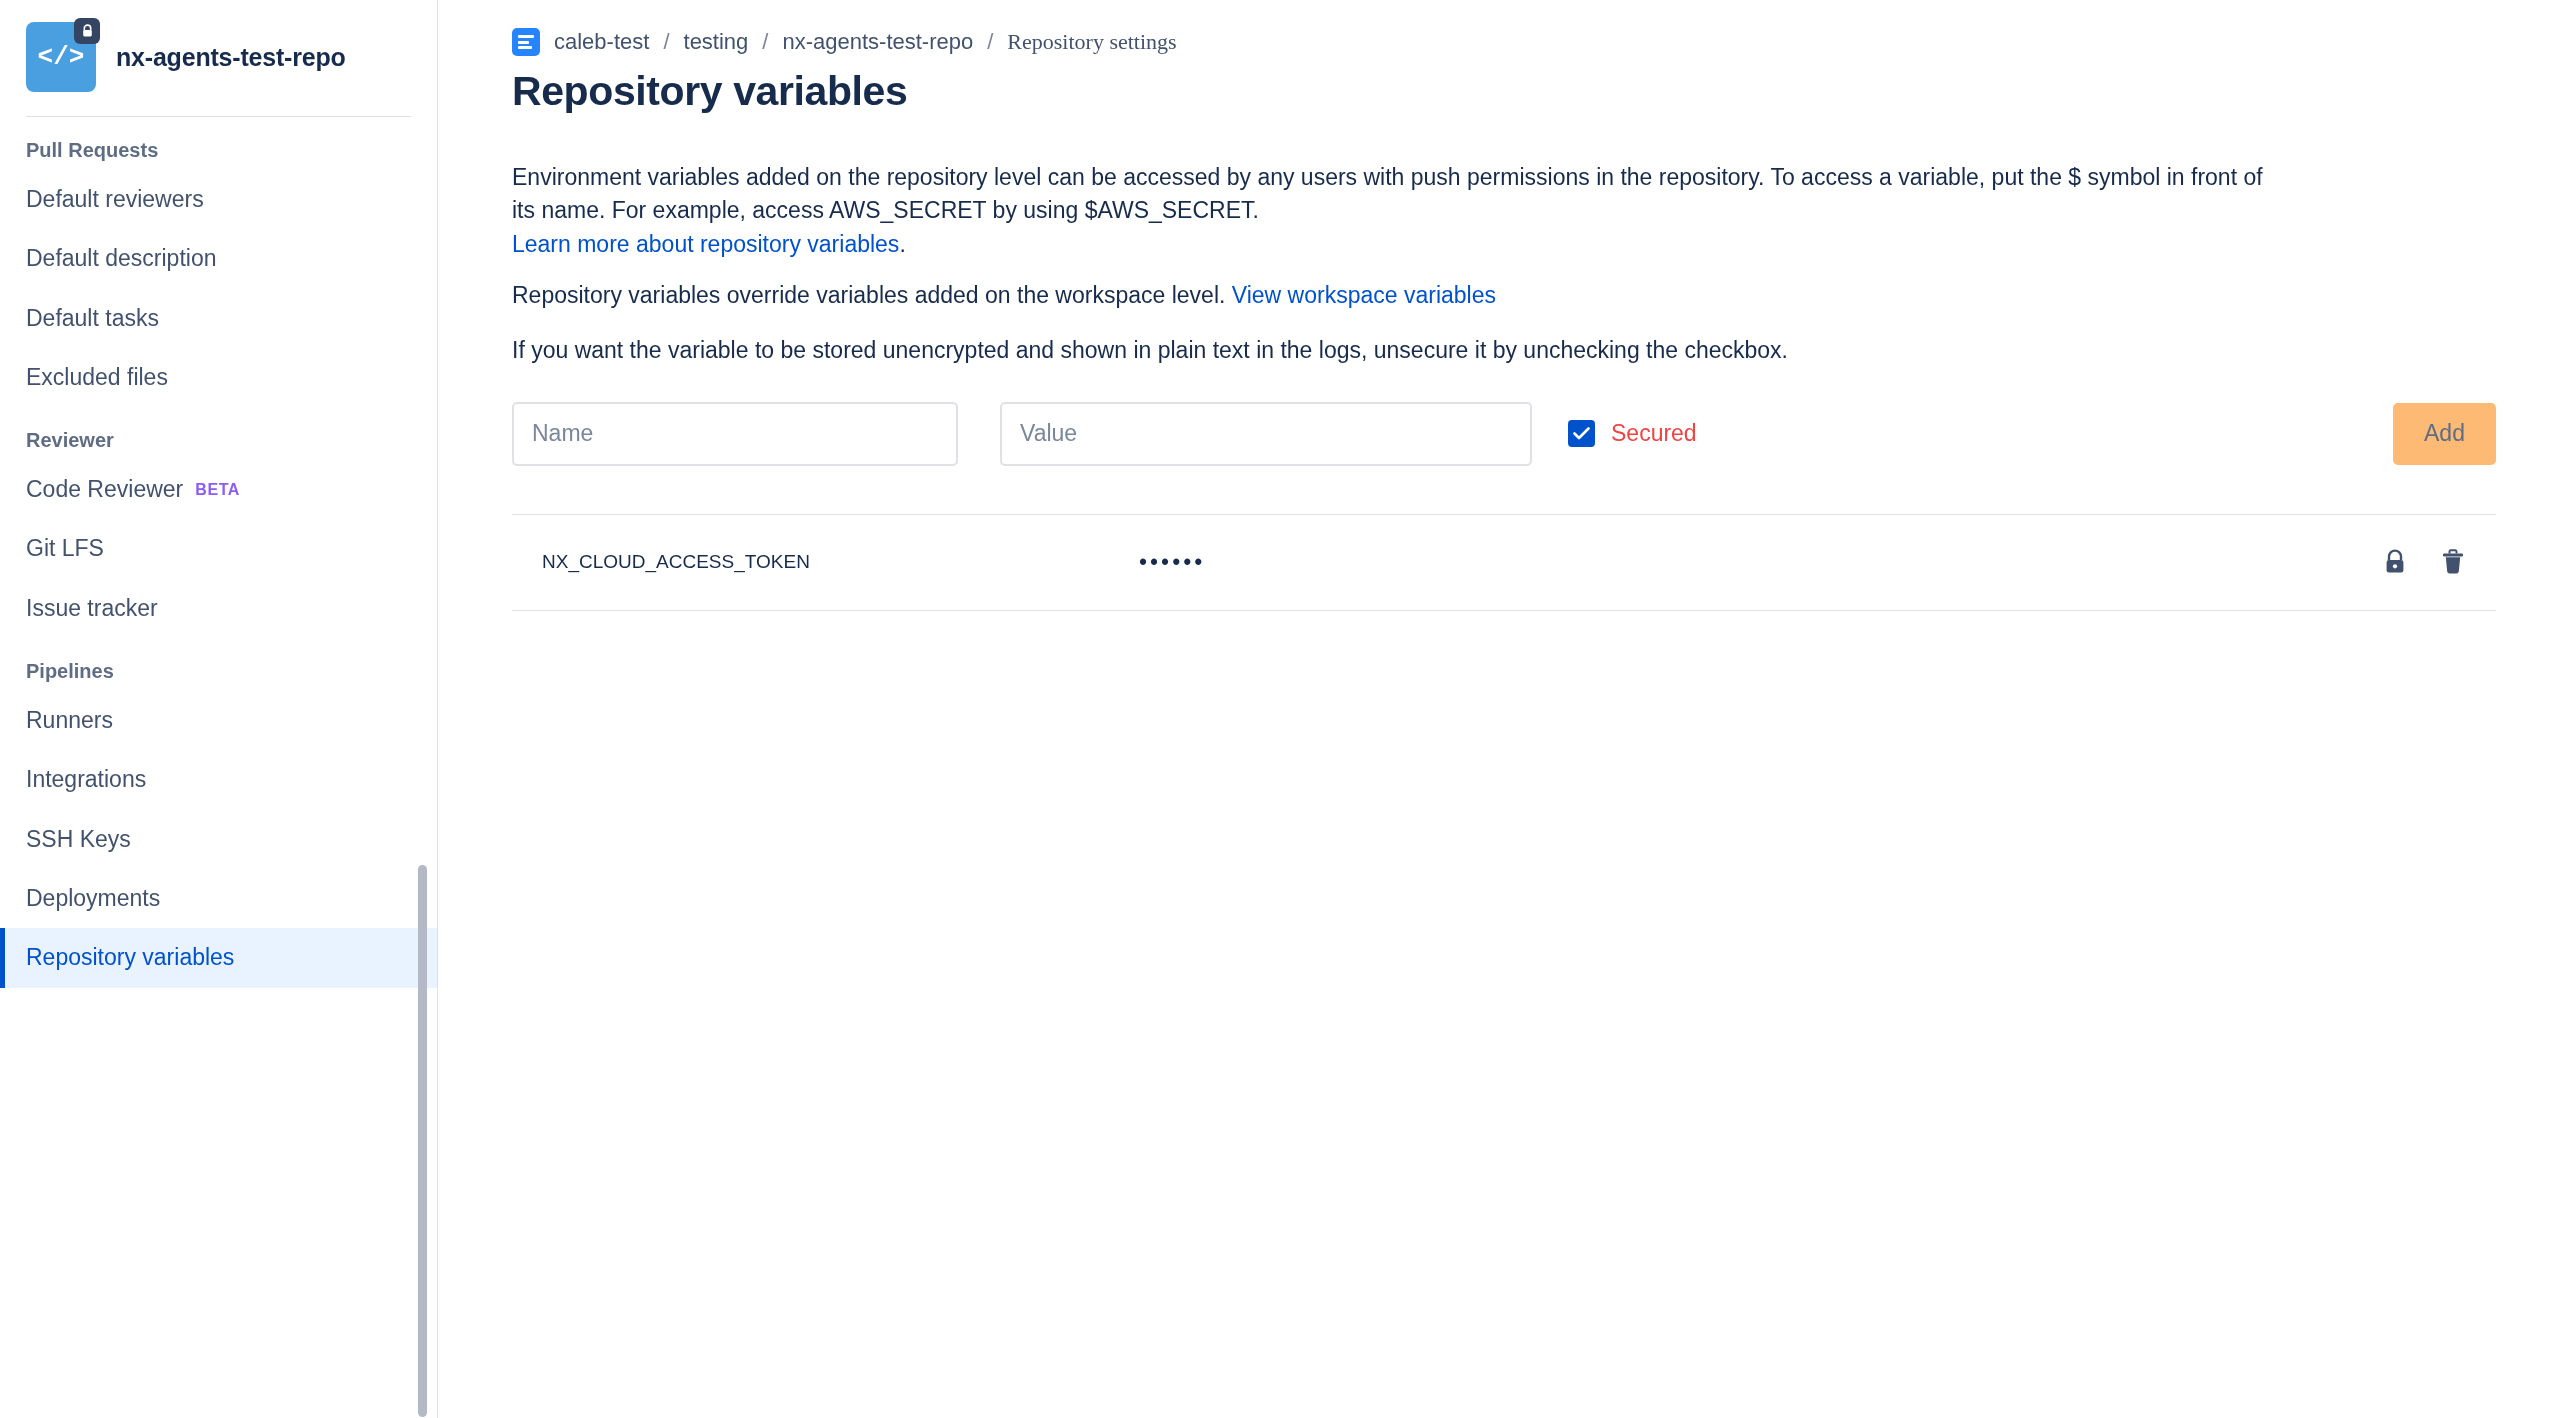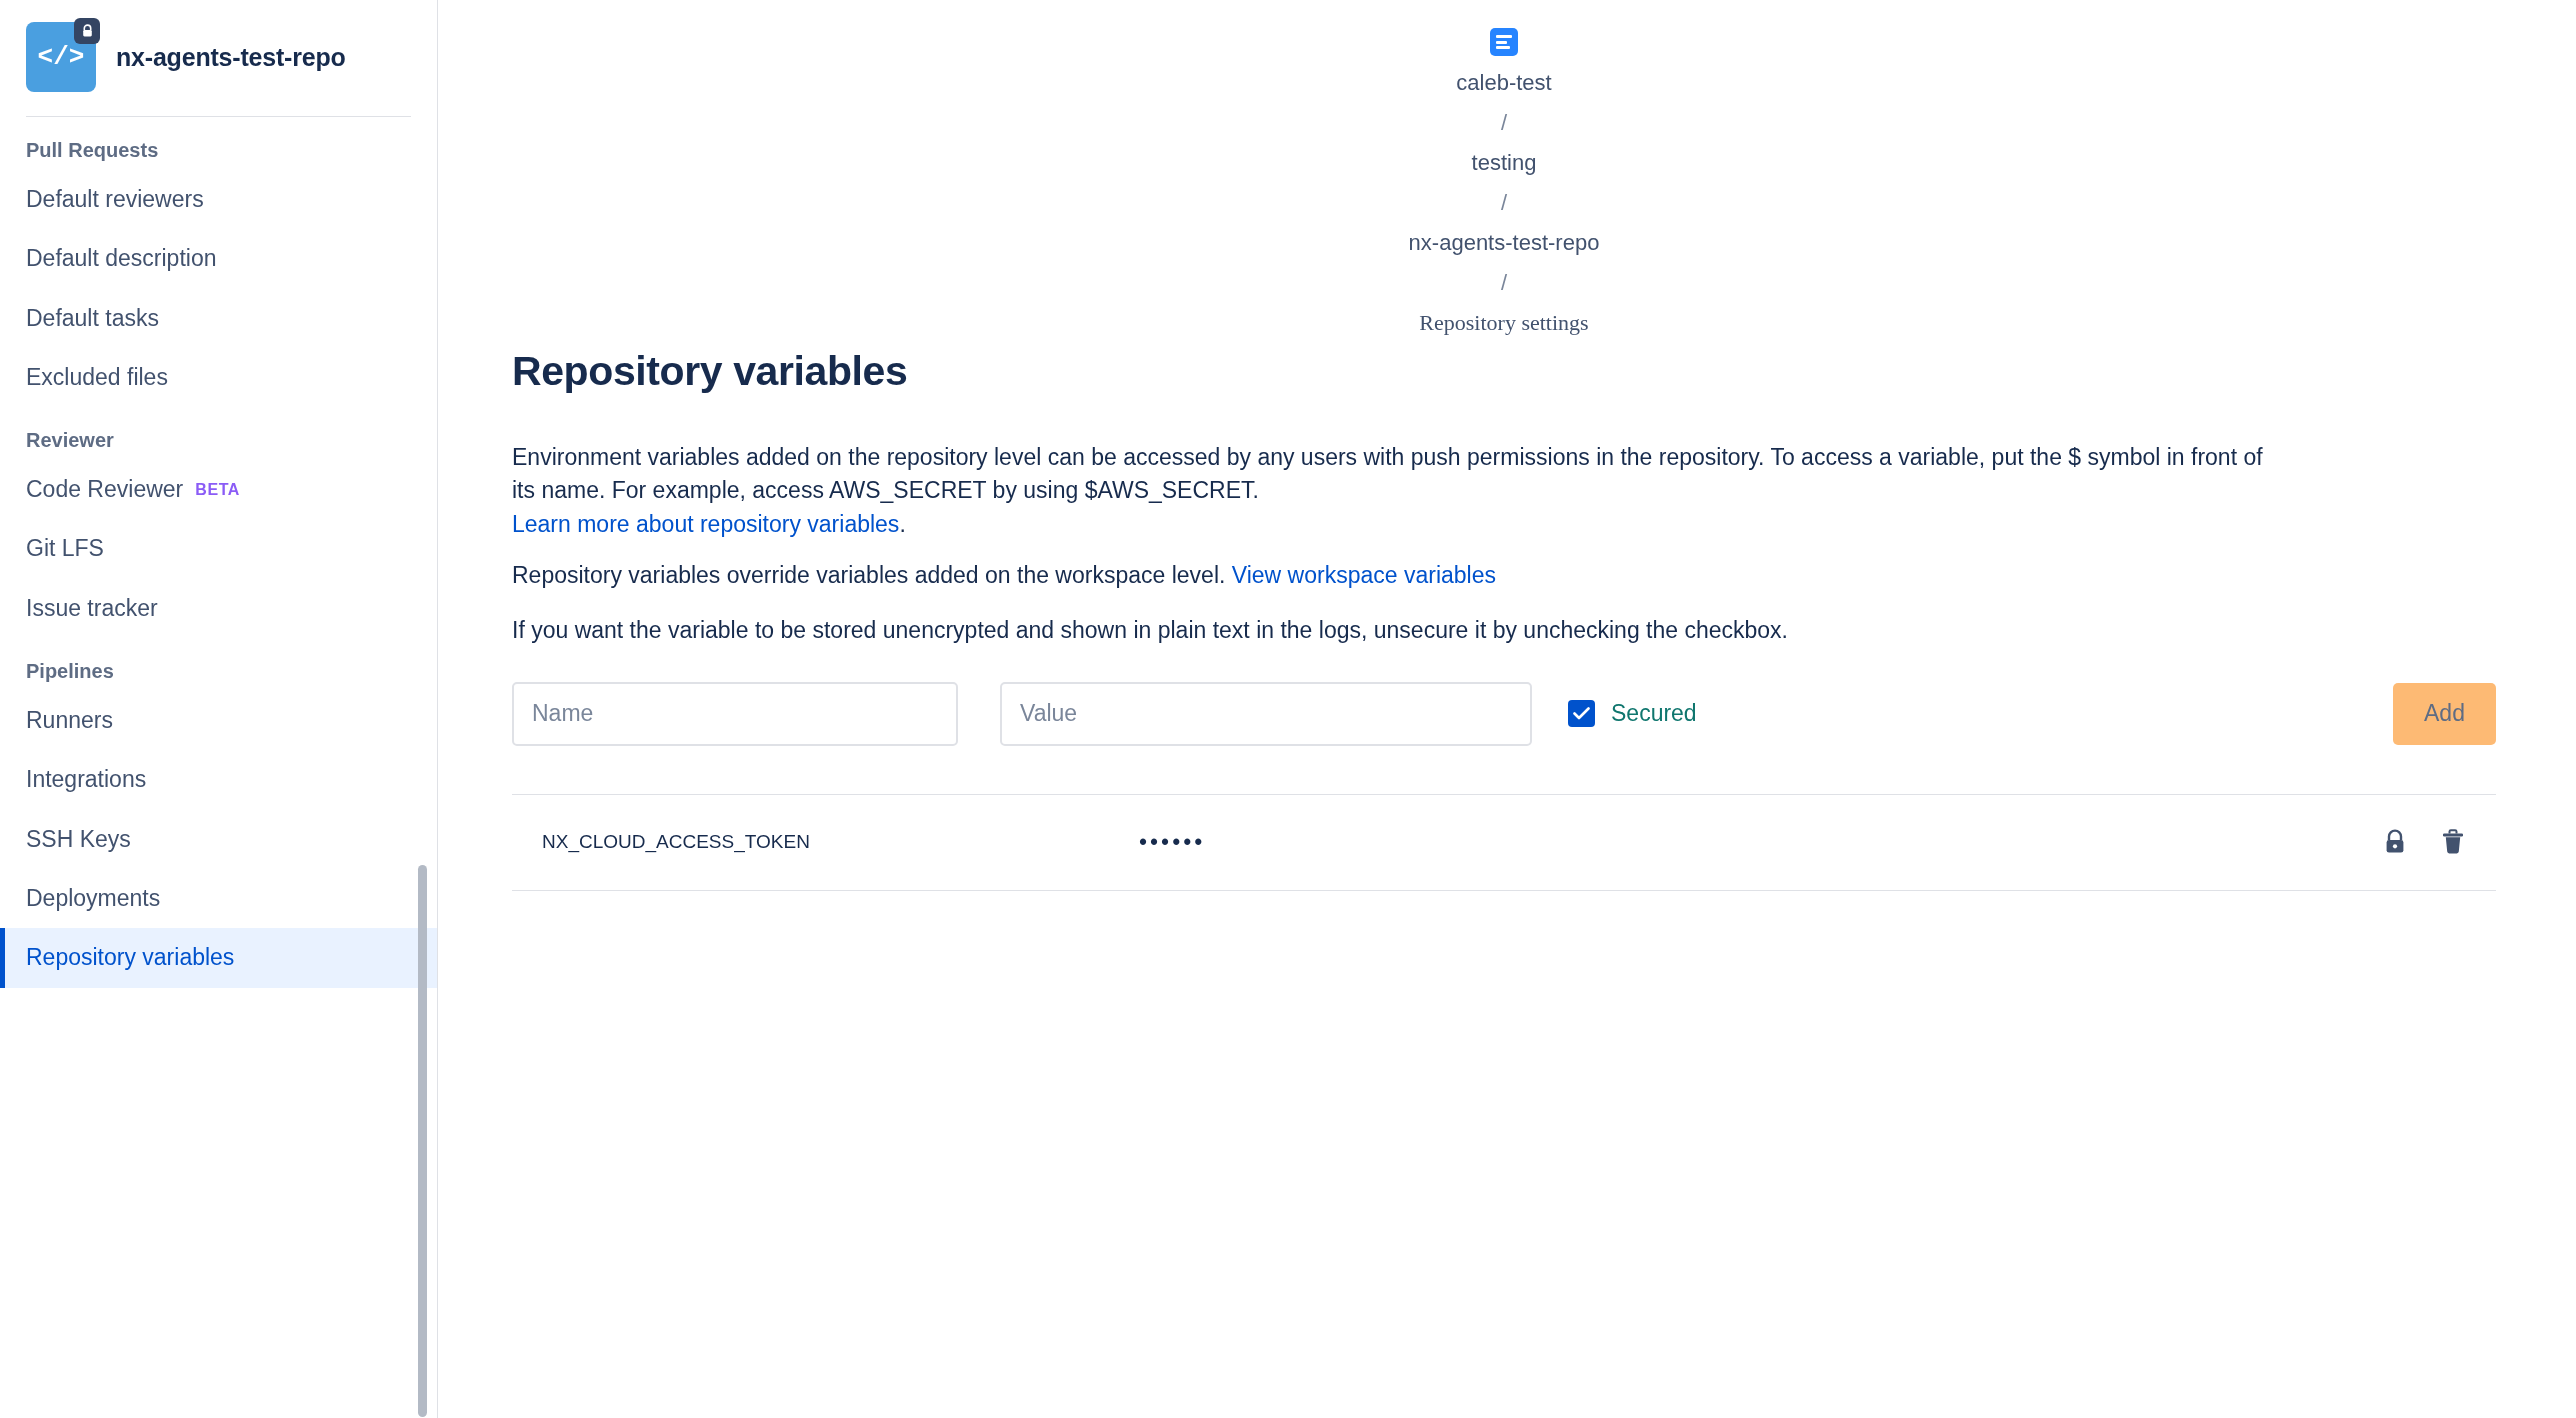--- a/index.html
+++ b/index.html
@@ -121,21 +121,20 @@
     padding: 28px 80px 0 74px;
     overflow: hidden;
   }
   .breadcrumb {
     display: flex;
     align-items: center;
     gap: 14px;
     font-size: 22px;
     color: #42526e;
     margin-bottom: 12px;
-    flex-direction: column;
   }
   .crumb-avatar {
     width: 28px; height: 28px;
     border-radius: 5px;
     background: #2684ff;
     display: flex; align-items: center; justify-content: center;
     flex: none;
   }
   .crumb-avatar .bars {
     width: 16px; height: 14px;
@@ -200,21 +199,21 @@
     cursor: pointer;
   }
   .checkbox {
     width: 27px; height: 27px;
     border-radius: 4px;
     background: #0052cc;
     display: flex; align-items: center; justify-content: center;
     flex: none;
   }
   .checkbox svg { display: block; }
-  .checkbox-label { font-size: 23px; color: #0f766e; }
+  .checkbox-label { font-size: 23px; color: #ef4444; }
 
   .add-button {
     margin-left: auto;
     height: 62px;
     min-width: 103px;
     background: #fdba74;
     color: #5e6c84;
     border: none;
     border-radius: 5px;
     font-size: 23px;

